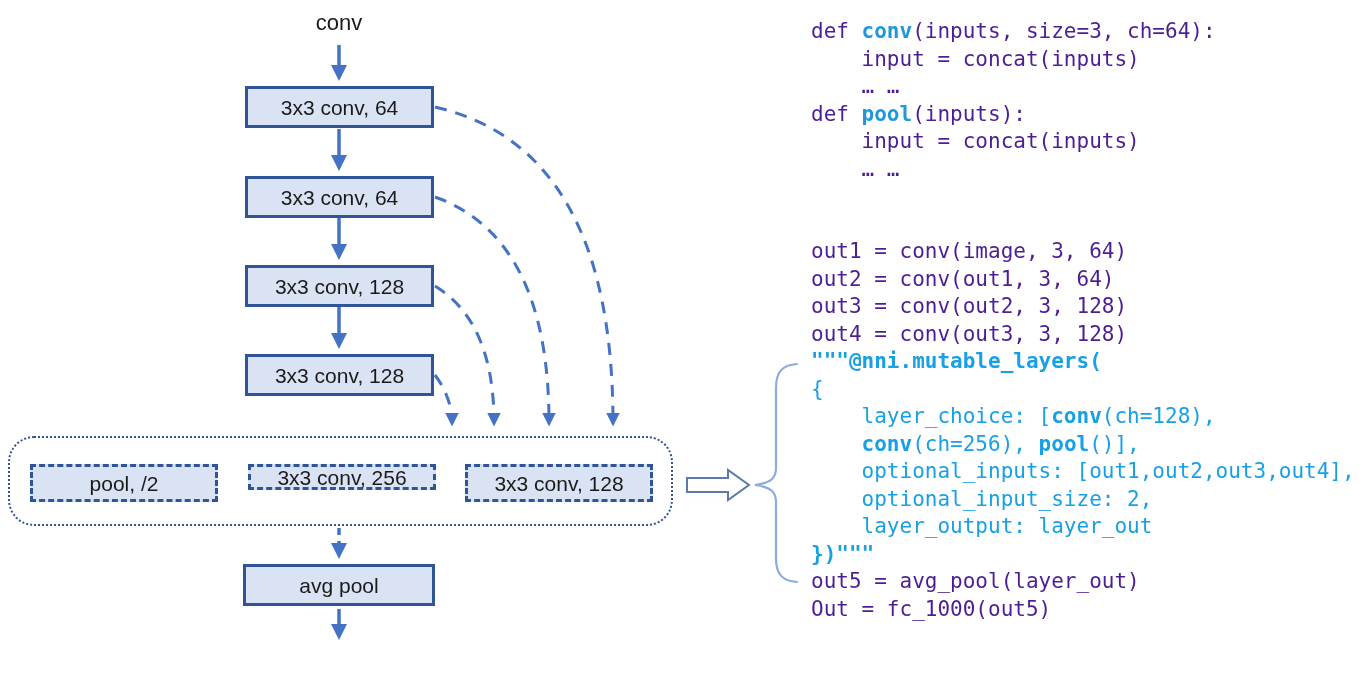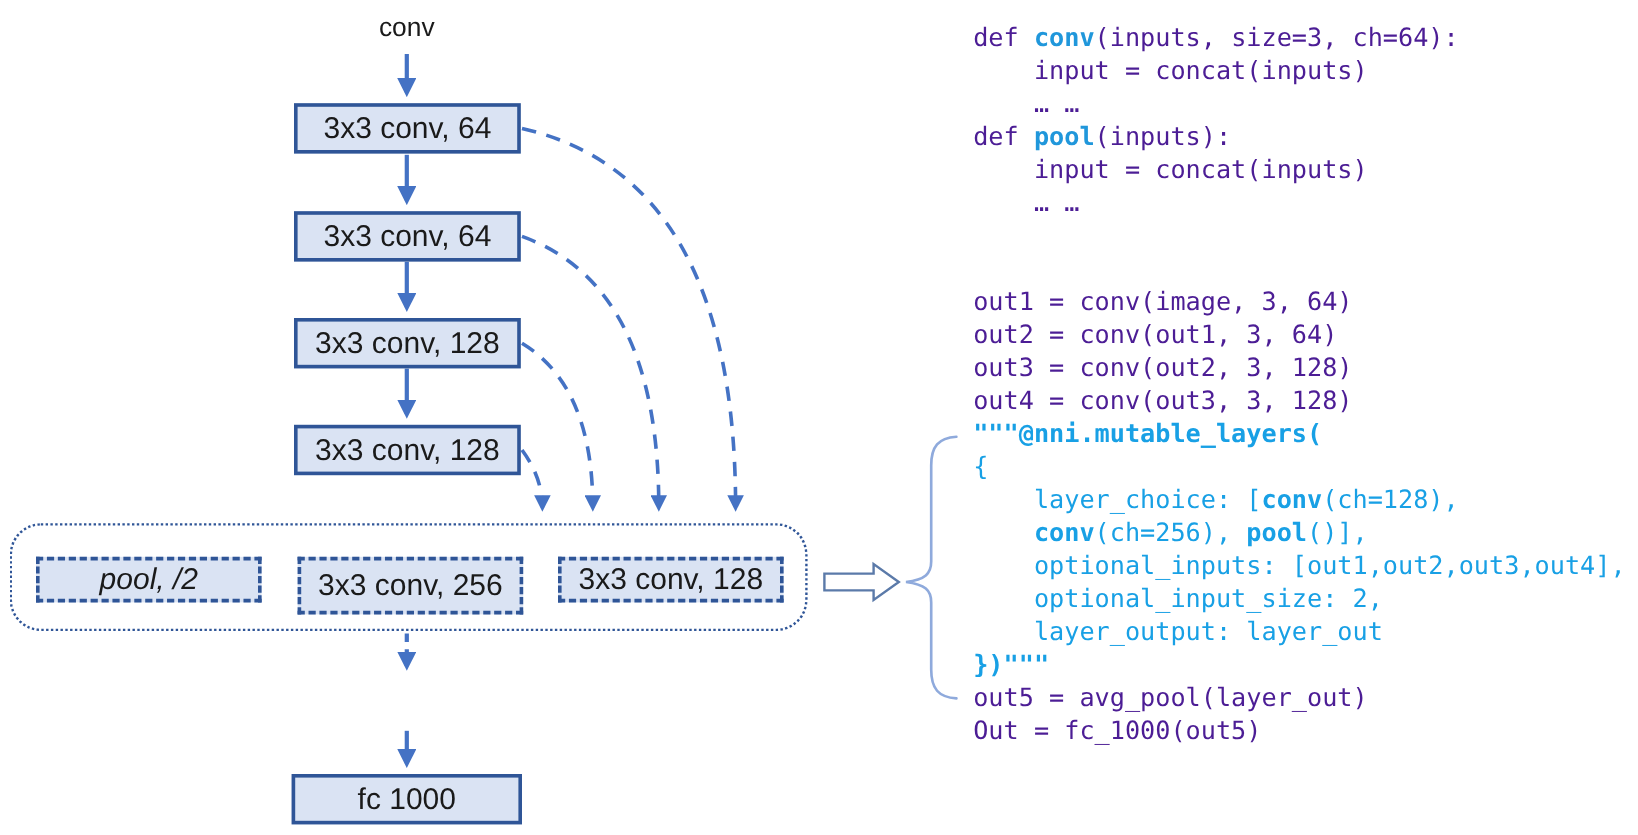--- a/index.html
+++ b/index.html
@@ -4,21 +4,21 @@
 <style>
   html,body{margin:0;padding:0;background:#ffffff;}
   #stage{
     position:relative;width:1365px;height:696px;background:#ffffff;
     font-family:"Liberation Sans",sans-serif;overflow:hidden;
   }
   #connectors{position:absolute;left:0;top:0;width:1365px;height:696px;}
   .node{
     position:absolute;box-sizing:border-box;background:#DAE3F3;border:3px solid #2F5597;
     display:flex;align-items:center;justify-content:center;
-    font-size:25px;color:#1a1a1a;line-height:1;
+    font-size:21px;color:#1a1a1a;line-height:1;
   }
   .node.dashed{border:3px dashed #2F5597;}
   .choice-container{
     position:absolute;box-sizing:border-box;border:2px dotted #2F5597;border-radius:26px;
     background:transparent;
   }
   .fig-label{
     position:absolute;font-size:22px;color:#1a1a1a;text-align:center;line-height:1;
   }
   #code-panel{
@@ -66,21 +66,21 @@
   </svg>
 
   <div class="fig-label" style="left:269px;top:12px;width:140px;">conv</div>
 
   <div class="node" style="left:245px;top:86px;width:189px;height:42px;">3x3 conv, 64</div>
   <div class="node" style="left:245px;top:176px;width:189px;height:42px;">3x3 conv, 64</div>
   <div class="node" style="left:245px;top:265px;width:189px;height:42px;">3x3 conv, 128</div>
   <div class="node" style="left:245px;top:354px;width:189px;height:42px;">3x3 conv, 128</div>
 
   <div class="choice-container" style="left:8px;top:436px;width:665px;height:90px;"></div>
-  <div class="node dashed" style="left:30px;top:464px;width:188px;height:38px;font-style:italic;">pool, /2</div>
-  <div class="node dashed" style="left:248px;top:464px;width:188px;height:48px;">3x3 conv, 256</div>
+  <div class="node dashed" style="left:30px;top:464px;width:188px;height:38px;">pool, /2</div>
+  <div class="node dashed" style="left:248px;top:464px;width:188px;height:26px;">3x3 conv, 256</div>
   <div class="node dashed" style="left:465px;top:464px;width:188px;height:38px;">3x3 conv, 128</div>
 
-  <div class="node" style="left:243px;top:645px;width:192px;height:42px;">fc 1000</div>
+  <div class="node" style="left:243px;top:564px;width:192px;height:42px;">avg pool</div>
 
   <div id="code-panel"><div class="code-line"><span class="ct">def </span><span class="ck bold">conv</span><span class="ct">(inputs, size=3, ch=64):</span></div><div class="code-line"><span class="ct">    input = concat(inputs)</span></div><div class="code-line"><span class="ct">    … …</span></div><div class="code-line"><span class="ct">def </span><span class="ck bold">pool</span><span class="ct">(inputs):</span></div><div class="code-line"><span class="ct">    input = concat(inputs)</span></div><div class="code-line"><span class="ct">    … …</span></div><div class="code-line">&nbsp;</div><div class="code-line">&nbsp;</div><div class="code-line"><span class="ct">out1 = conv(image, 3, 64)</span></div><div class="code-line"><span class="ct">out2 = conv(out1, 3, 64)</span></div><div class="code-line"><span class="ct">out3 = conv(out2, 3, 128)</span></div><div class="code-line"><span class="ct">out4 = conv(out3, 3, 128)</span></div><div class="code-line"><span class="cb bold">"""@nni.mutable_layers(</span></div><div class="code-line"><span class="cb">{</span></div><div class="code-line"><span class="cb">    layer_choice: [</span><span class="cb bold">conv</span><span class="cb">(ch=128),</span></div><div class="code-line"><span class="cb">    </span><span class="cb bold">conv</span><span class="cb">(ch=256), </span><span class="cb bold">pool</span><span class="cb">()],</span></div><div class="code-line"><span class="cb">    optional_inputs: [out1,out2,out3,out4],</span></div><div class="code-line"><span class="cb">    optional_input_size: 2,</span></div><div class="code-line"><span class="cb">    layer_output: layer_out</span></div><div class="code-line"><span class="cb bold">})"""</span></div><div class="code-line"><span class="ct">out5 = avg_pool(layer_out)</span></div><div class="code-line"><span class="ct">Out = fc_1000(out5)</span></div></div>
 
 </div>
 
 </body></html>

